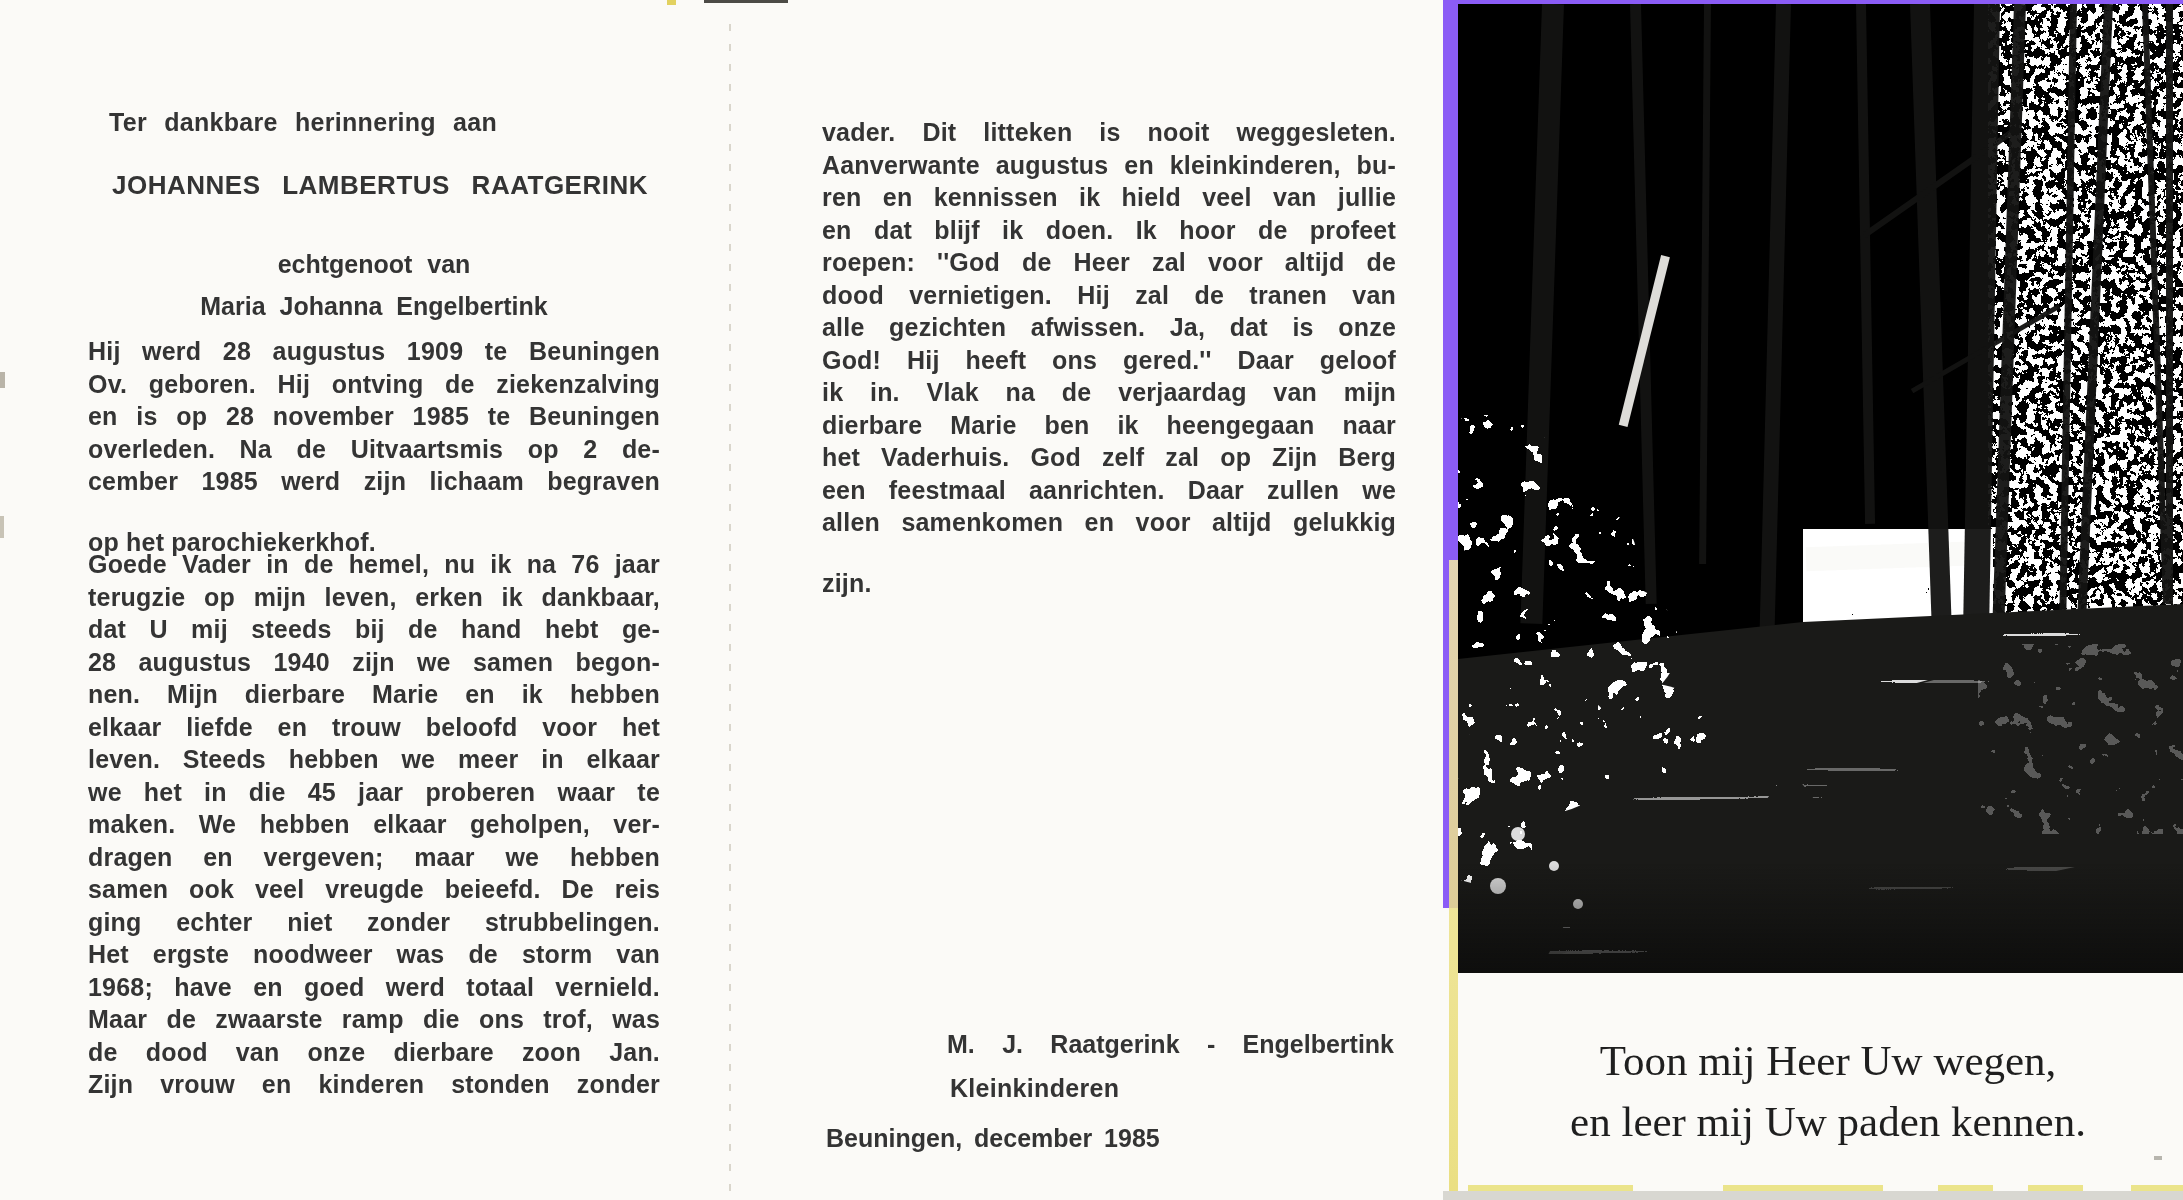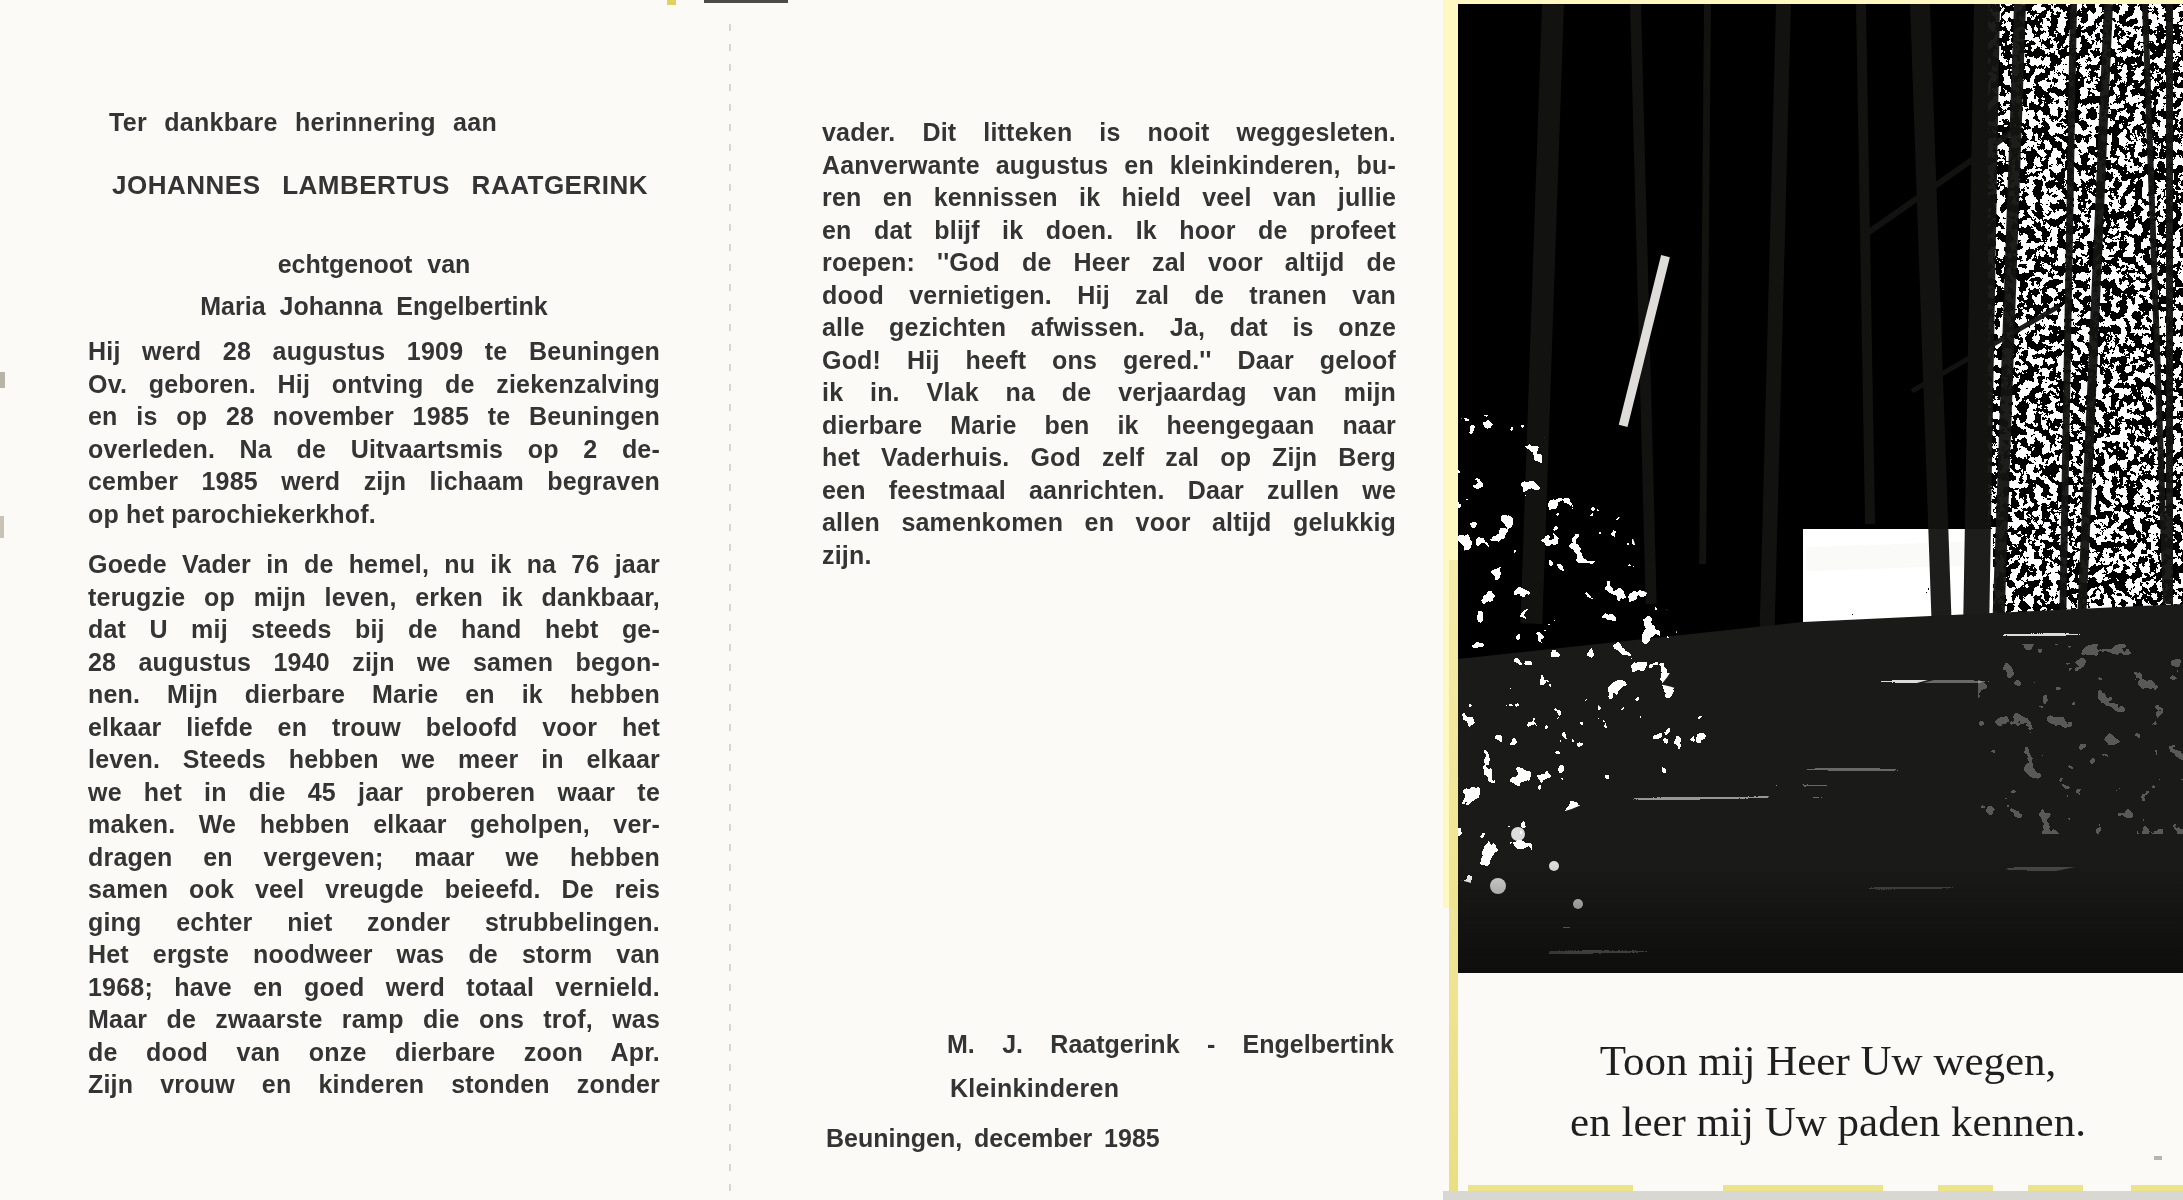--- a/index.html
+++ b/index.html
@@ -14,33 +14,33 @@
   #mid-col{left:822px;width:574px;text-decoration:underline;}
 
   .l-intro{position:absolute;top:108px;left:5px;font-size:25px;word-spacing:10px;letter-spacing:.3px;white-space:nowrap;margin-left:16px;}
   .l-name{position:absolute;top:170px;left:24px;right:12px;font-size:26px;letter-spacing:.5px;
           text-align:justify;text-align-last:justify;white-space:nowrap;}
   .l-rel{position:absolute;top:250px;left:0;width:100%;text-align:center;font-size:25px;word-spacing:8px;}
   .l-spouse{position:absolute;top:292px;left:0;width:100%;text-align:center;font-size:25px;word-spacing:7px;}
 
   .para{position:absolute;left:0;width:100%;font-size:25px;line-height:32.5px;letter-spacing:.2px;}
   .para .tline{text-align:justify;text-align-last:justify;white-space:nowrap;}
-  .para.endleft .tline:last-child{text-align-last:left;}
+  .para.endleft .tline:last-child{text-align-last:left;margin-top:28px;}
   #l-para1{top:335px;}
   #l-para2{top:548px;}
   #m-para1{top:116px;}
   #m-thanks{top:905px;}
 
   .m-sign{position:absolute;top:1030px;left:0;right:2px;padding-left:125px;box-sizing:border-box;
           font-size:25px;word-spacing:5px;text-align:justify;text-align-last:justify;white-space:nowrap;}
   .m-sign2{position:absolute;top:1074px;left:128px;font-size:25px;letter-spacing:.3px;}
   .m-closing{position:absolute;top:1124px;left:4px;font-size:25px;word-spacing:5px;}
 
   
-  #right-card{position:absolute;left:1443px;top:0;width:740px;height:908px;background:#fef9c3;}
+  #right-card{position:absolute;left:1443px;top:0;width:740px;height:908px;background:#8b5cf6;}
   #photo-wrap{position:absolute;left:15px;top:4px;width:725px;height:969px;}
   #photo-wrap svg{display:block;width:100%;height:100%;}
   .card-edge-left{position:absolute;left:6px;top:560px;width:9px;height:632px;
                   background:linear-gradient(#f3eaa6,#e7da6e);opacity:.85;}
   .card-bottom-grey{position:absolute;left:0;top:1191px;width:740px;height:9px;background:#d8d7d1;}
   .yseg{position:absolute;top:1185px;height:6px;background:#e7df6f;opacity:.8;}
   .caption{position:absolute;left:95px;top:1030px;width:580px;text-align:center;
            font-family:"Liberation Serif",serif;font-weight:400;color:#1f1f1f;font-size:43px;}
   .cap-line{line-height:61px;white-space:nowrap;}
 
@@ -78,21 +78,21 @@
       <div class="tline">elkaar liefde en trouw beloofd voor het</div>
       <div class="tline">leven. Steeds hebben we meer in elkaar</div>
       <div class="tline">we het in die 45 jaar proberen waar te</div>
       <div class="tline">maken. We hebben elkaar geholpen, ver-</div>
       <div class="tline">dragen en vergeven; maar we hebben</div>
       <div class="tline">samen ook veel vreugde beieefd. De reis</div>
       <div class="tline">ging echter niet zonder strubbelingen.</div>
       <div class="tline">Het ergste noodweer was de storm van</div>
       <div class="tline">1968; have en goed werd totaal vernield.</div>
       <div class="tline">Maar de zwaarste ramp die ons trof, was</div>
-      <div class="tline">de dood van onze dierbare zoon Apr.</div>
+      <div class="tline">de dood van onze dierbare zoon Jan.</div>
       <div class="tline">Zijn vrouw en kinderen stonden zonder</div>
     </div>
 </div>
 
 <div class="col" id="mid-col">
   <div class="para endleft" id="m-para1">
       <div class="tline">vader. Dit litteken is nooit weggesleten.</div>
       <div class="tline">Aanverwante augustus en kleinkinderen, bu-</div>
       <div class="tline">ren en kennissen ik hield veel van jullie</div>
       <div class="tline">en dat blijf ik doen. Ik hoor de profeet</div>

